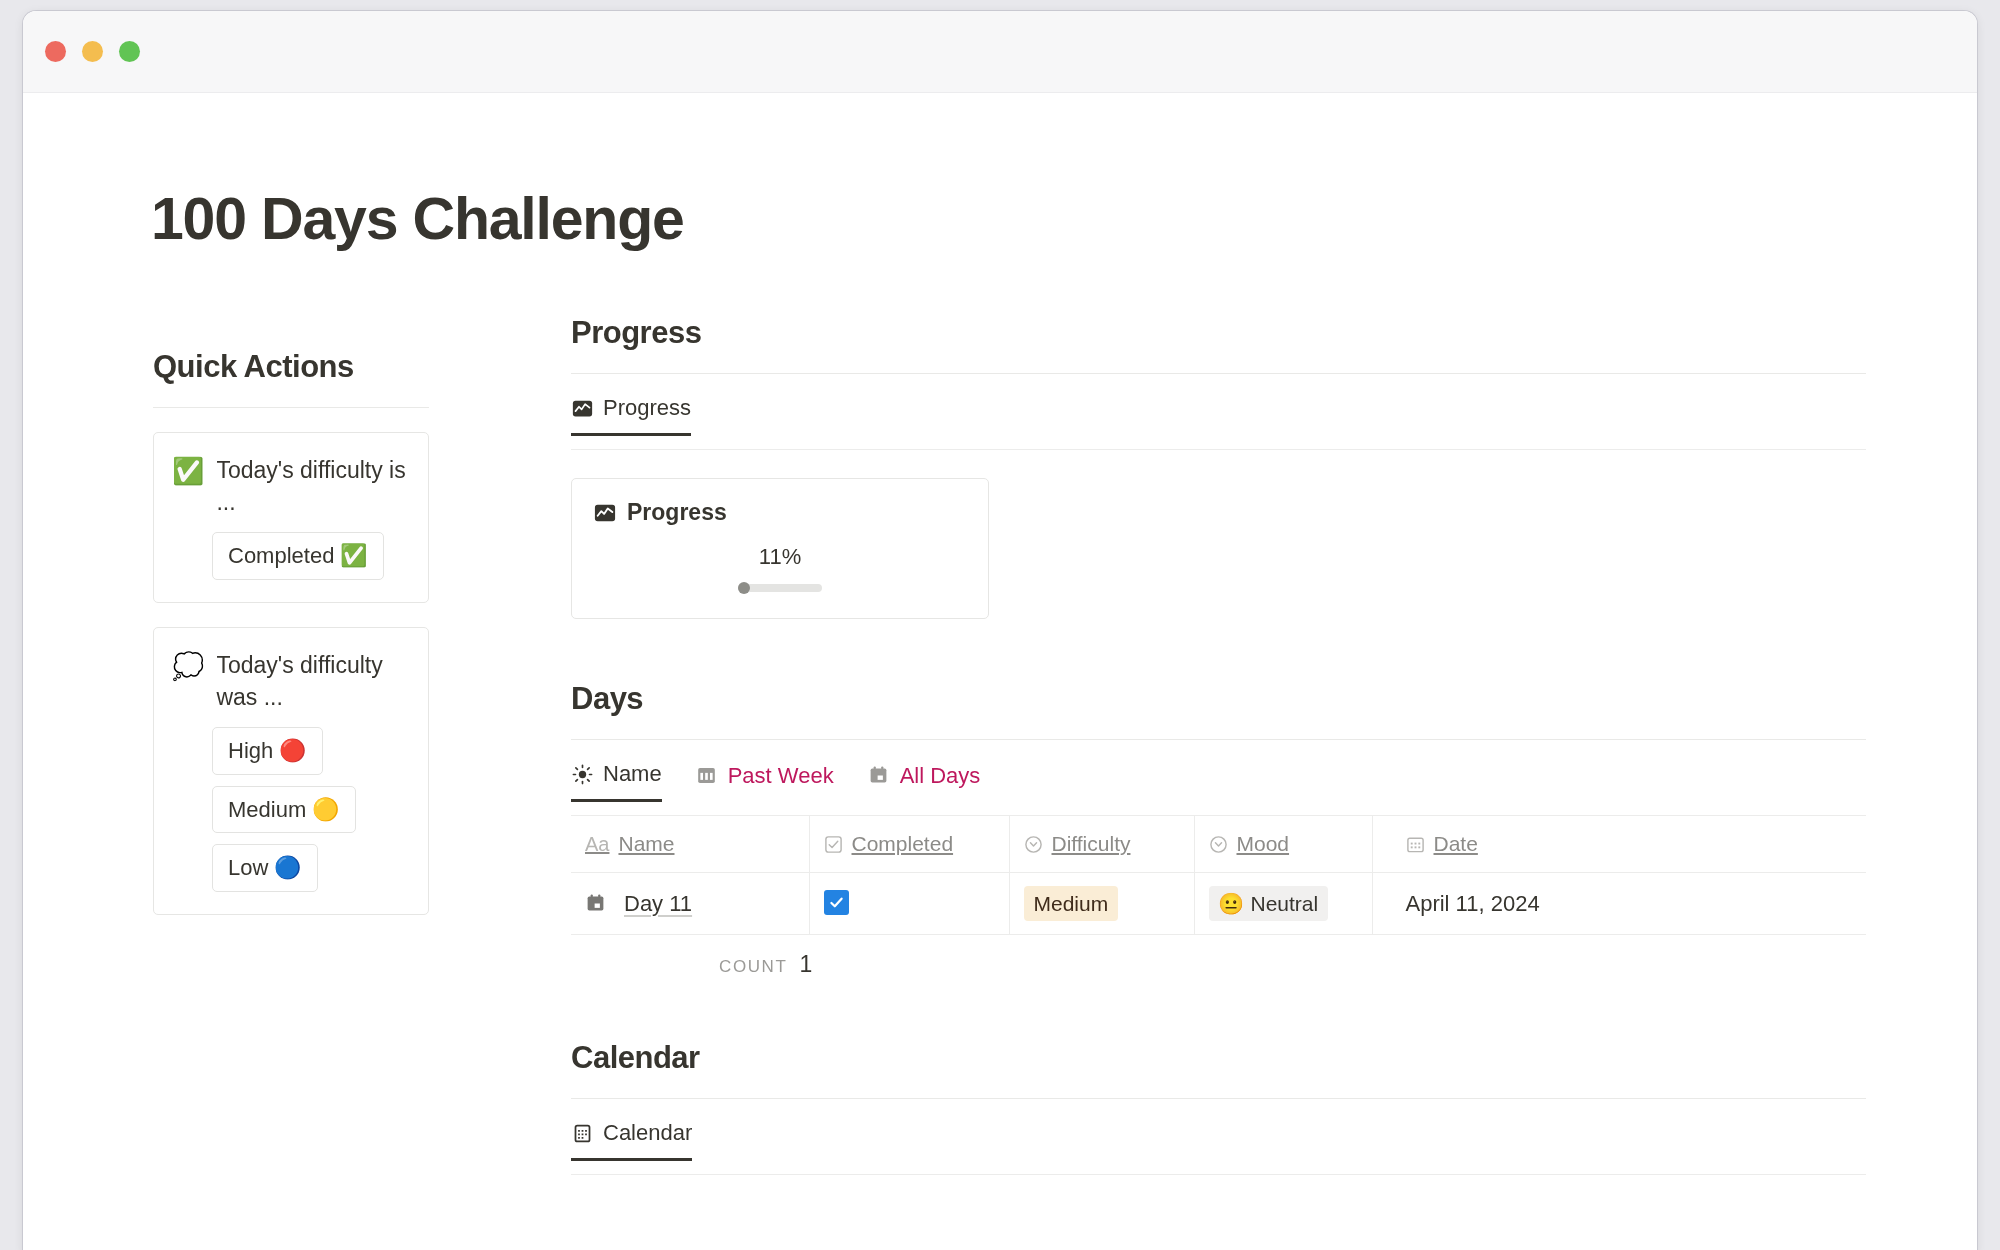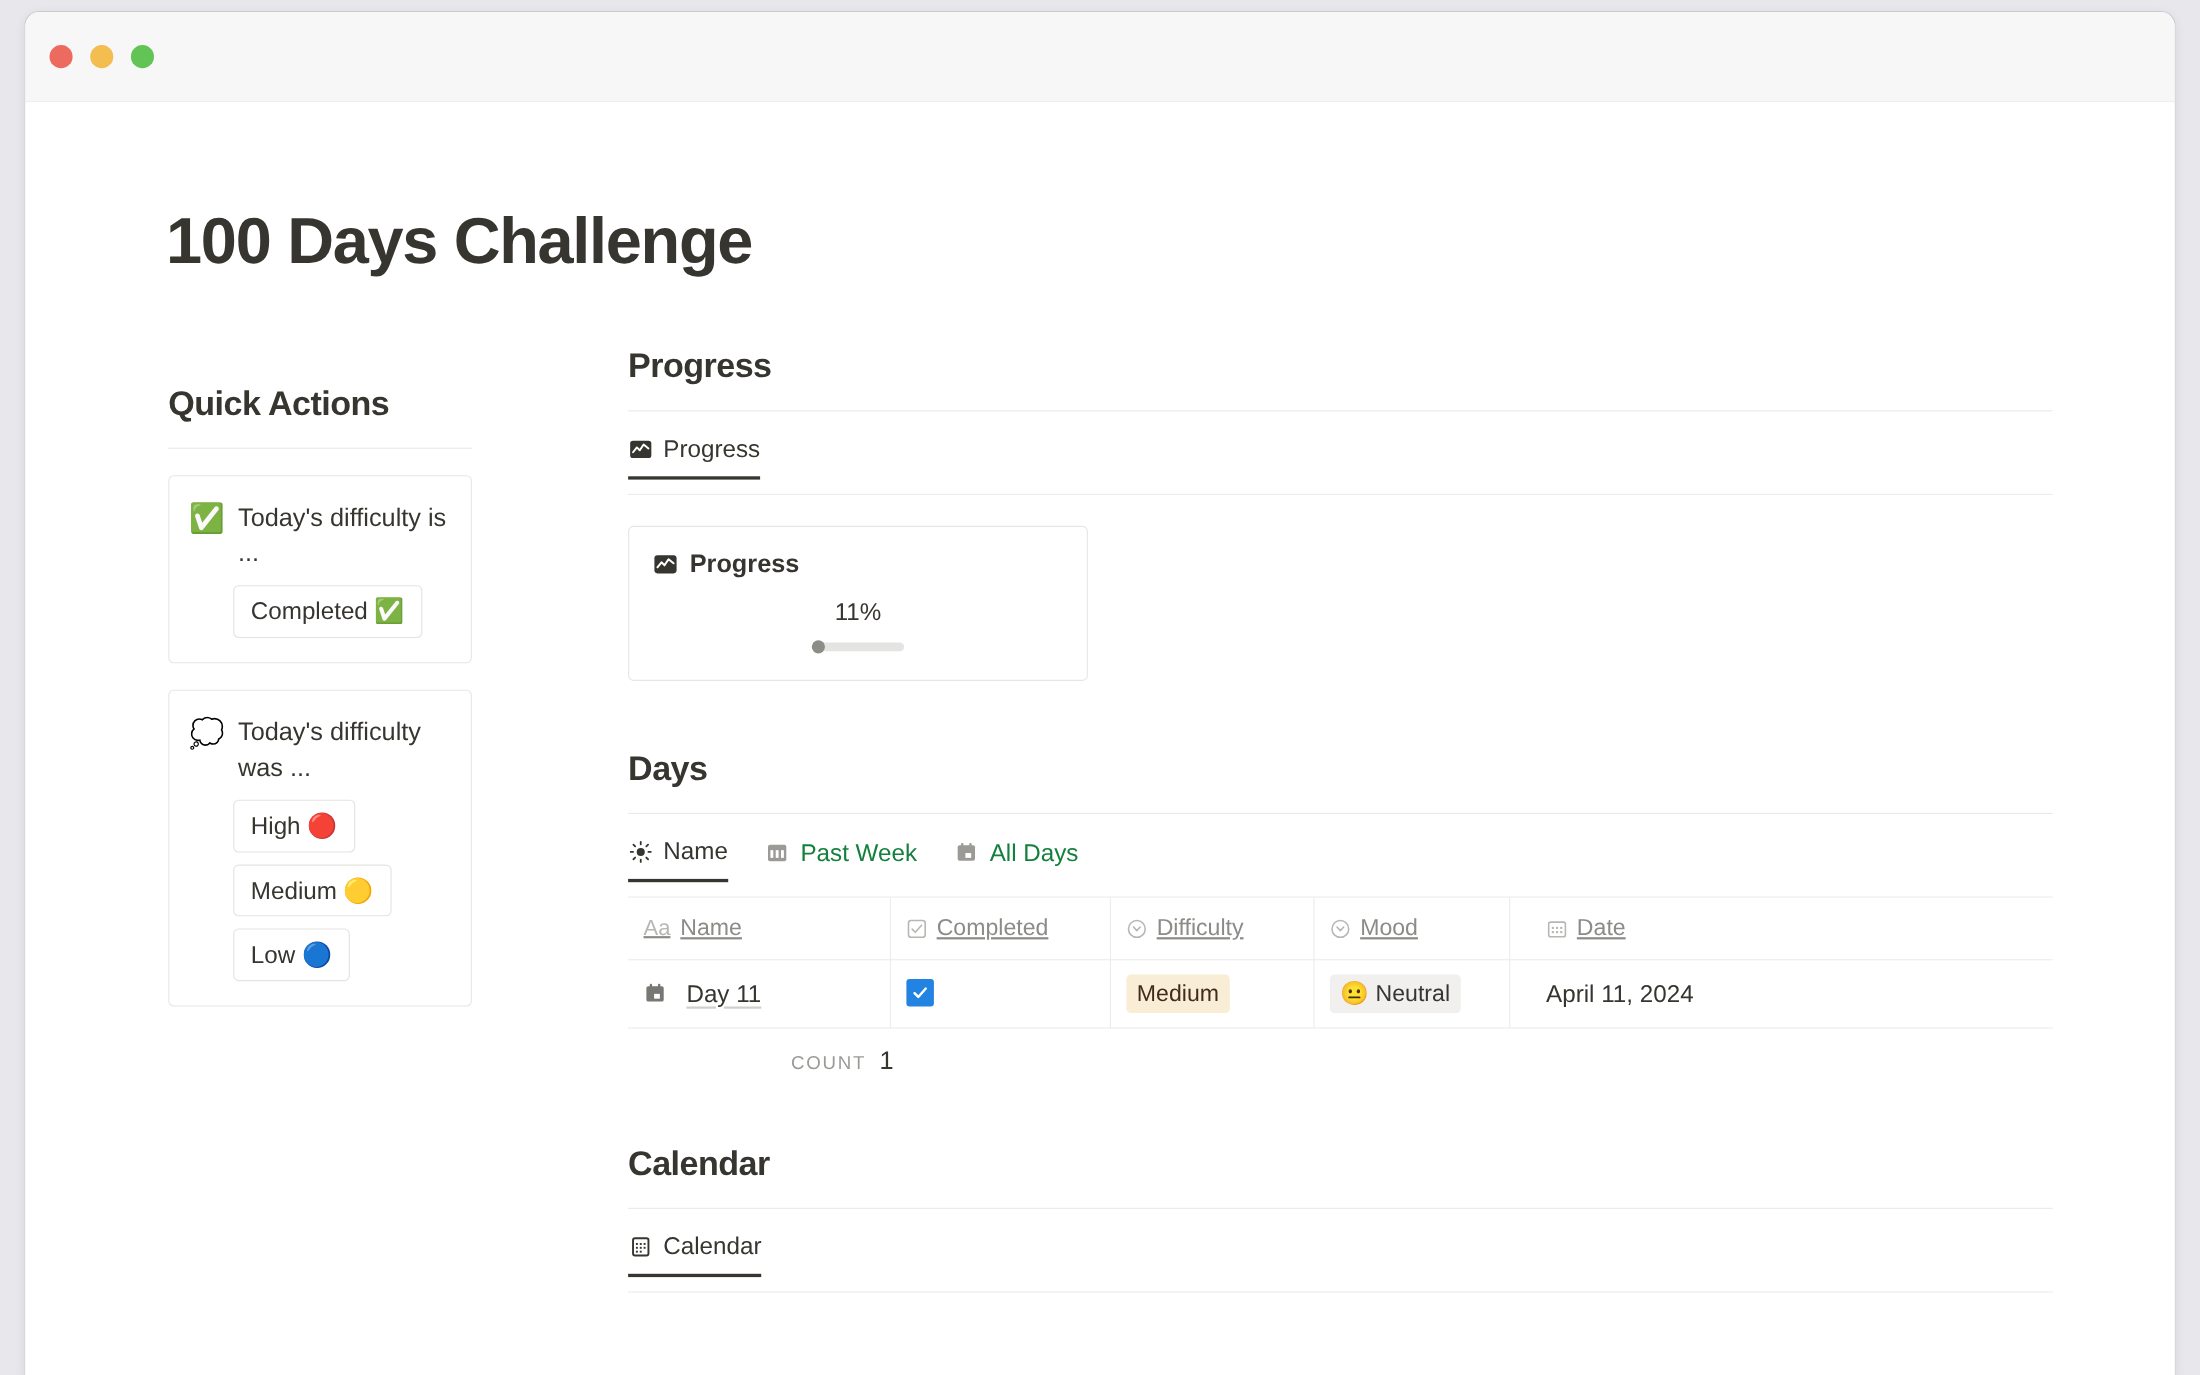--- a/index.html
+++ b/index.html
@@ -124,21 +124,21 @@
     gap: 34px;
     padding-top: 20px;
     padding-bottom: 14px;
     border-bottom: 1px solid #ececeb;
   }
   .tab {
     display: flex;
     align-items: center;
     gap: 10px;
     font-size: 22px;
-    color: #15803d;
+    color: #be185d;
     padding-bottom: 12px;
     cursor: pointer;
     position: relative;
     top: 1px;
   }
   .tab.active { color: #37352f; border-bottom: 3px solid #37352f; }
   .tab .ic { display: inline-flex; width: 22px; height: 22px; align-items: center; justify-content: center; }
 
   .card {
     margin-top: 28px;

